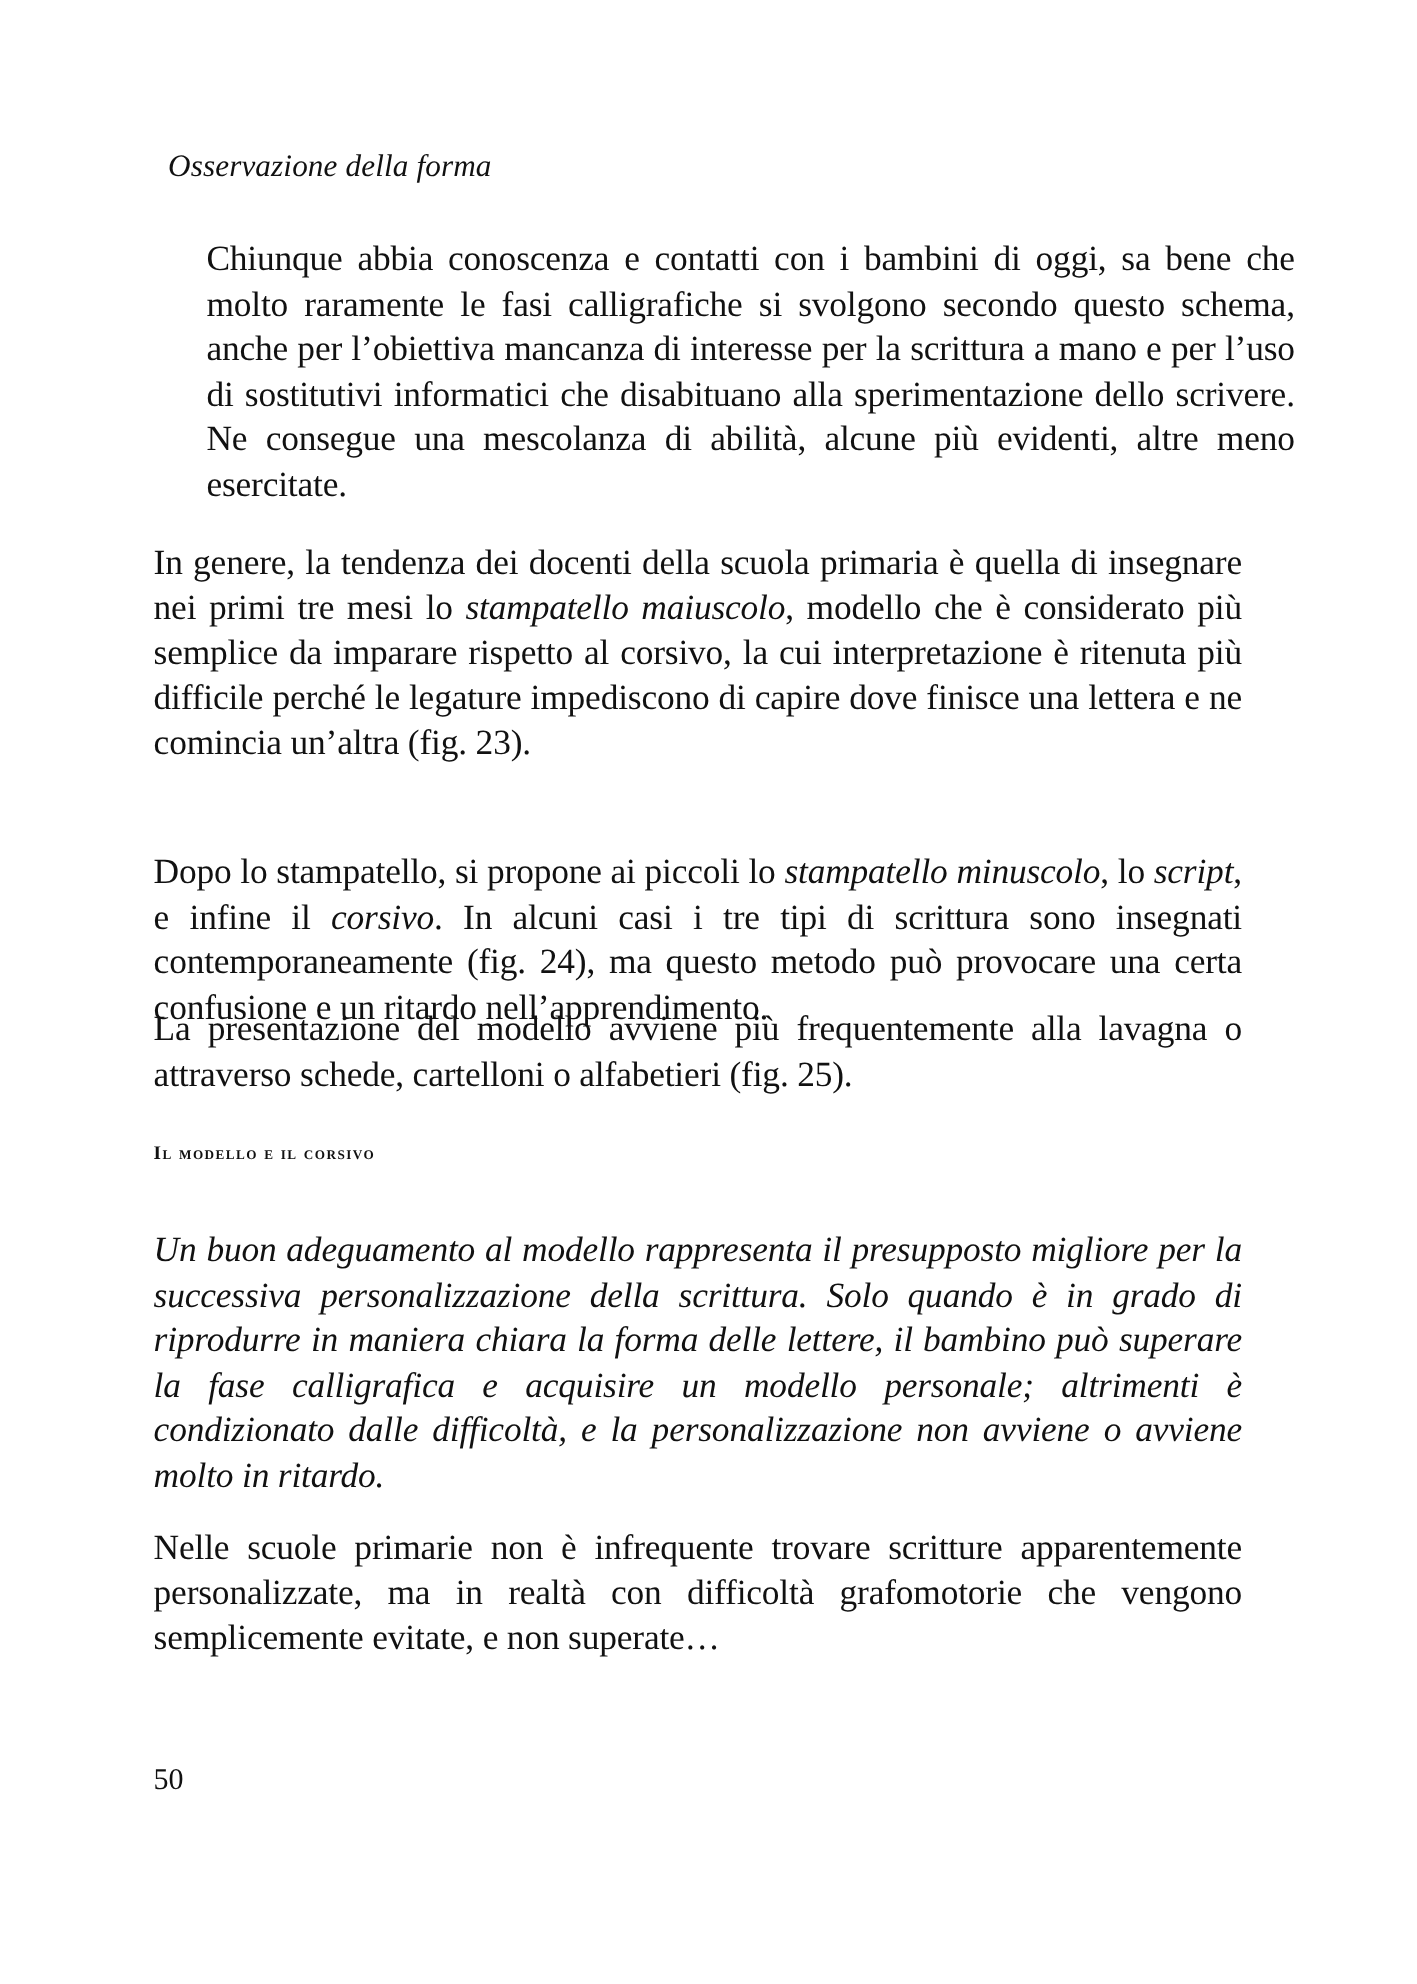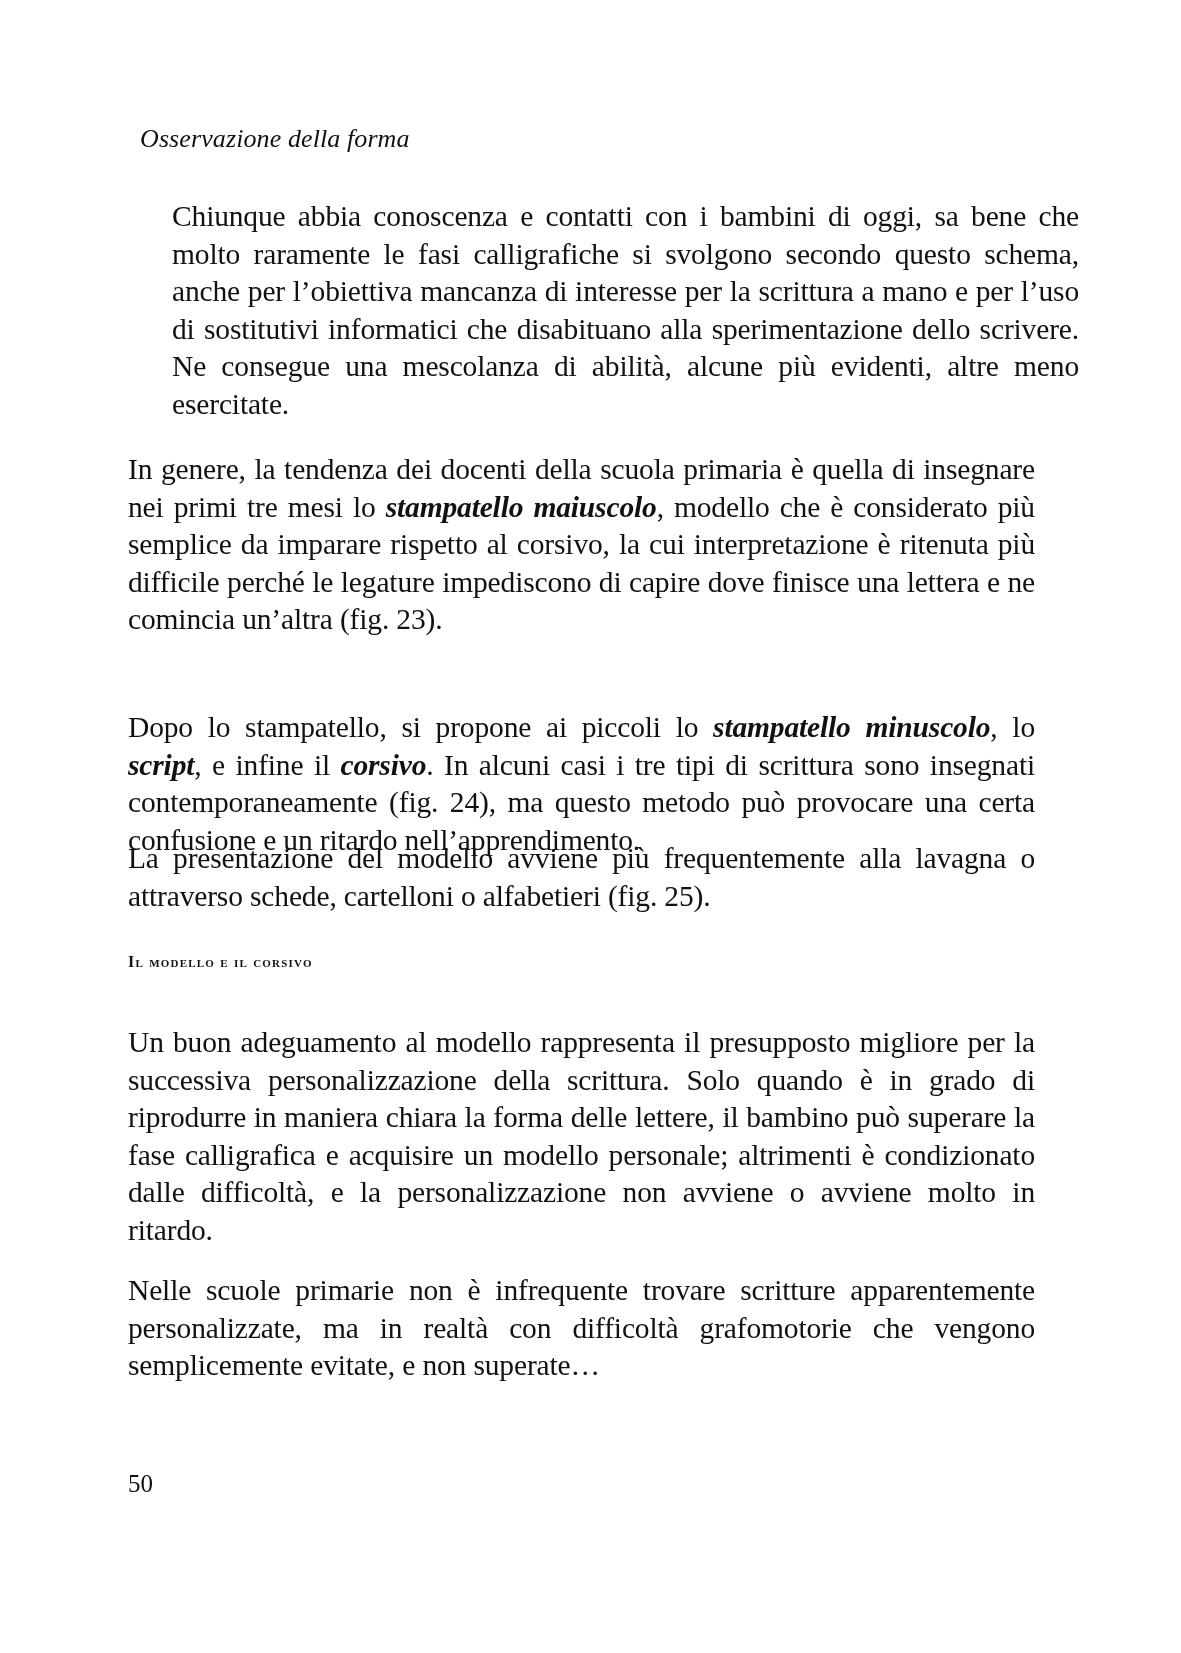--- a/index.html
+++ b/index.html
@@ -36,27 +36,26 @@
       width: 907px;
       margin: 0;
       font-size: 29.5px;
       line-height: 37.6px;
       text-align: justify;
       text-align-last: left;
       letter-spacing: -0.15px;
     }
     .para em {
       font-style: italic;
-      font-weight: bold;
     }
     .p1 { top: 198px; margin-left: 44px; }
     .p2 { top: 451px; }
     .p3 { top: 661px; margin-top: 48px; }
     .p4 { top: 840px; }
-    .p5 { top: 1024px; }
+    .p5 { top: 1024px; font-style: italic; }
     .p6 { top: 1272px; }
     .section-heading {
       position: absolute;
       top: 948px;
       left: 0;
       font-size: 16px;
       line-height: 28px;
       font-weight: bold;
       font-variant: small-caps;
       letter-spacing: 1.2px;

